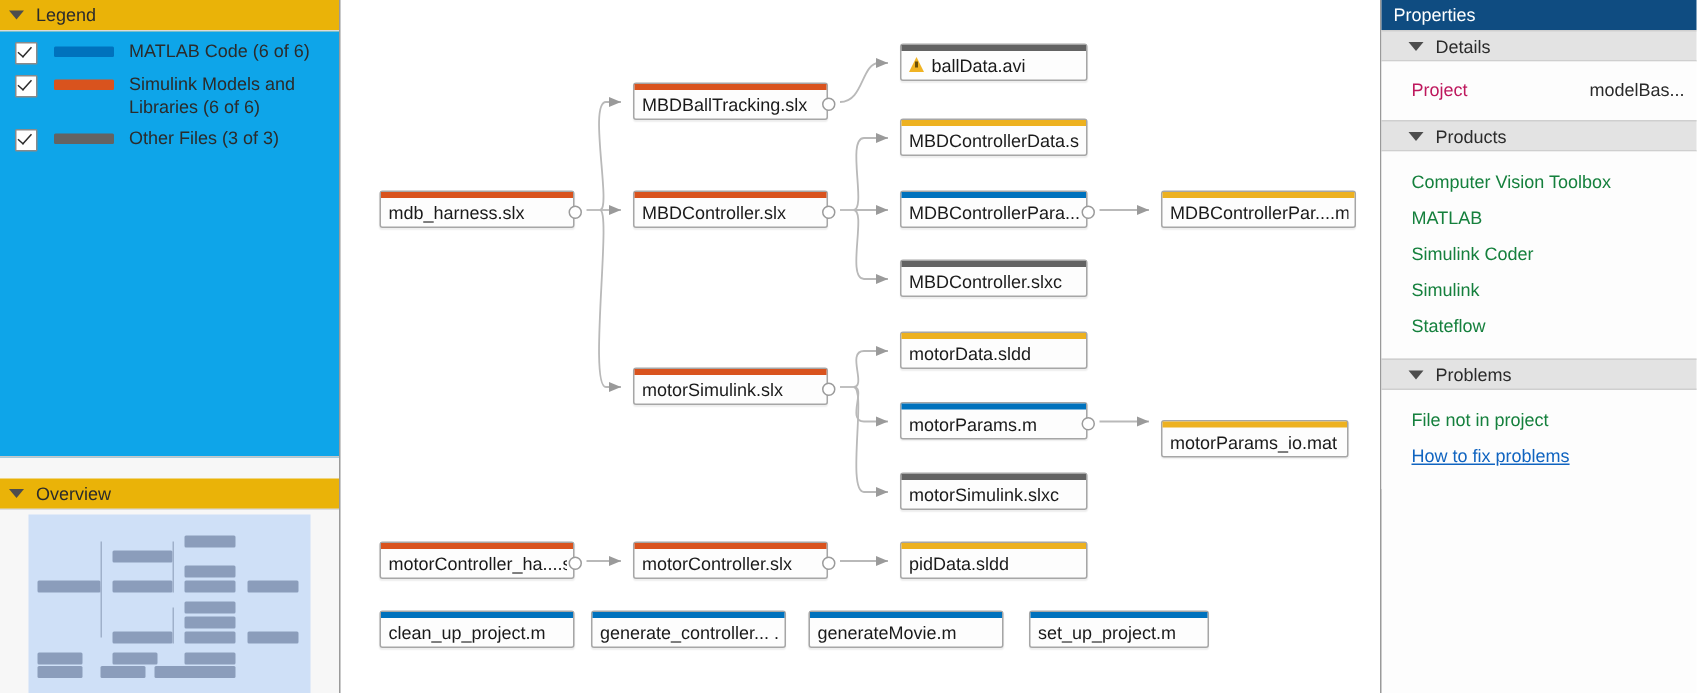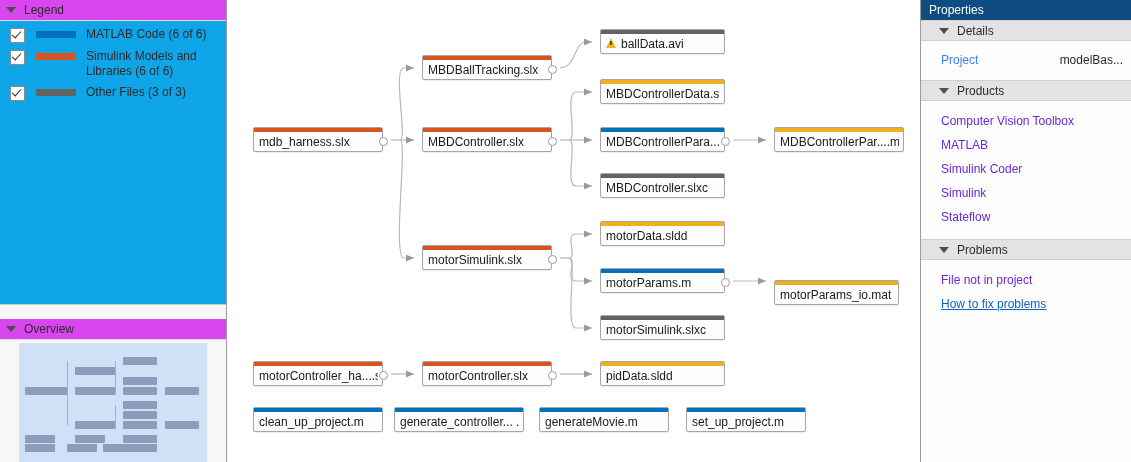--- a/index.html
+++ b/index.html
@@ -8,21 +8,21 @@
     font-family:"Liberation Sans",sans-serif;
     font-size:12px;color:#2b2b2b;background:#ffffff;
     -webkit-font-smoothing:antialiased;
   }
   #app{position:relative;width:1131px;height:462px;}
 
   
   #left-panel{position:absolute;left:0;top:0;width:227px;height:462px;background:#f7f7f7;
               border-right:1px solid #9a9a9a;box-sizing:border-box;}
   .section-header{display:flex;align-items:center;height:21px;padding-left:6px;
-                  background:#d946ef;border-bottom:1px solid #dcdcdc;box-sizing:border-box;}
+                  background:#eab308;border-bottom:1px solid #dcdcdc;box-sizing:border-box;}
   .tri{width:0;height:0;border-left:5px solid transparent;border-right:5px solid transparent;
        border-top:6px solid #4d4d4d;margin-right:8px;}
   .section-title{font-size:12px;color:#2b2b2b;}
 
   #legend-body{position:absolute;left:0;top:21px;width:226px;height:284px;background:#0ea5e9;
                box-sizing:border-box;border-bottom:1px solid #c8c8c8;}
   .legend-row{display:flex;align-items:flex-start;padding:6px 0 0 10px;}
   .lg-check{width:13px;height:13px;border:1px solid #8a8a8a;background:#fff;border-radius:1px;
             position:relative;flex:0 0 auto;margin-top:1px;}
   .lg-check::after{content:"";position:absolute;left:3px;top:0px;width:4px;height:8px;
@@ -56,23 +56,23 @@
 
   
   #props{position:absolute;left:920px;top:0;width:211px;height:462px;background:#fdfdfd;
          border-left:1px solid #9a9a9a;box-sizing:border-box;}
   #props-header{height:20px;background:#0f4c81;color:#ffffff;font-size:12px;display:flex;
                 align-items:center;padding-left:8px;box-sizing:border-box;}
   .p-section{display:flex;align-items:center;height:21px;padding-left:18px;background:#e3e3e3;
              border-top:1px solid #cfcfcf;border-bottom:1px solid #cfcfcf;box-sizing:border-box;}
   .p-body{background:#fdfdfd;padding:8px 0 10px 0;}
   .kv{display:flex;align-items:center;height:21px;padding:0 8px 0 20px;font-size:12px;}
-  .kv .k{color:#3b82f6;}
+  .kv .k{color:#be185d;}
   .kv .v{margin-left:auto;color:#2b2b2b;}
-  .p-item{height:24px;line-height:24px;padding-left:20px;font-size:12px;color:#6d28d9;}
+  .p-item{height:24px;line-height:24px;padding-left:20px;font-size:12px;color:#15803d;}
   .p-link{height:24px;line-height:24px;padding-left:20px;font-size:12px;color:#1064c0;
           text-decoration:underline;cursor:pointer;}
 </style>
 </head>
 <body>
 
 <div id="app">
 
   <div id="left-panel">
 

